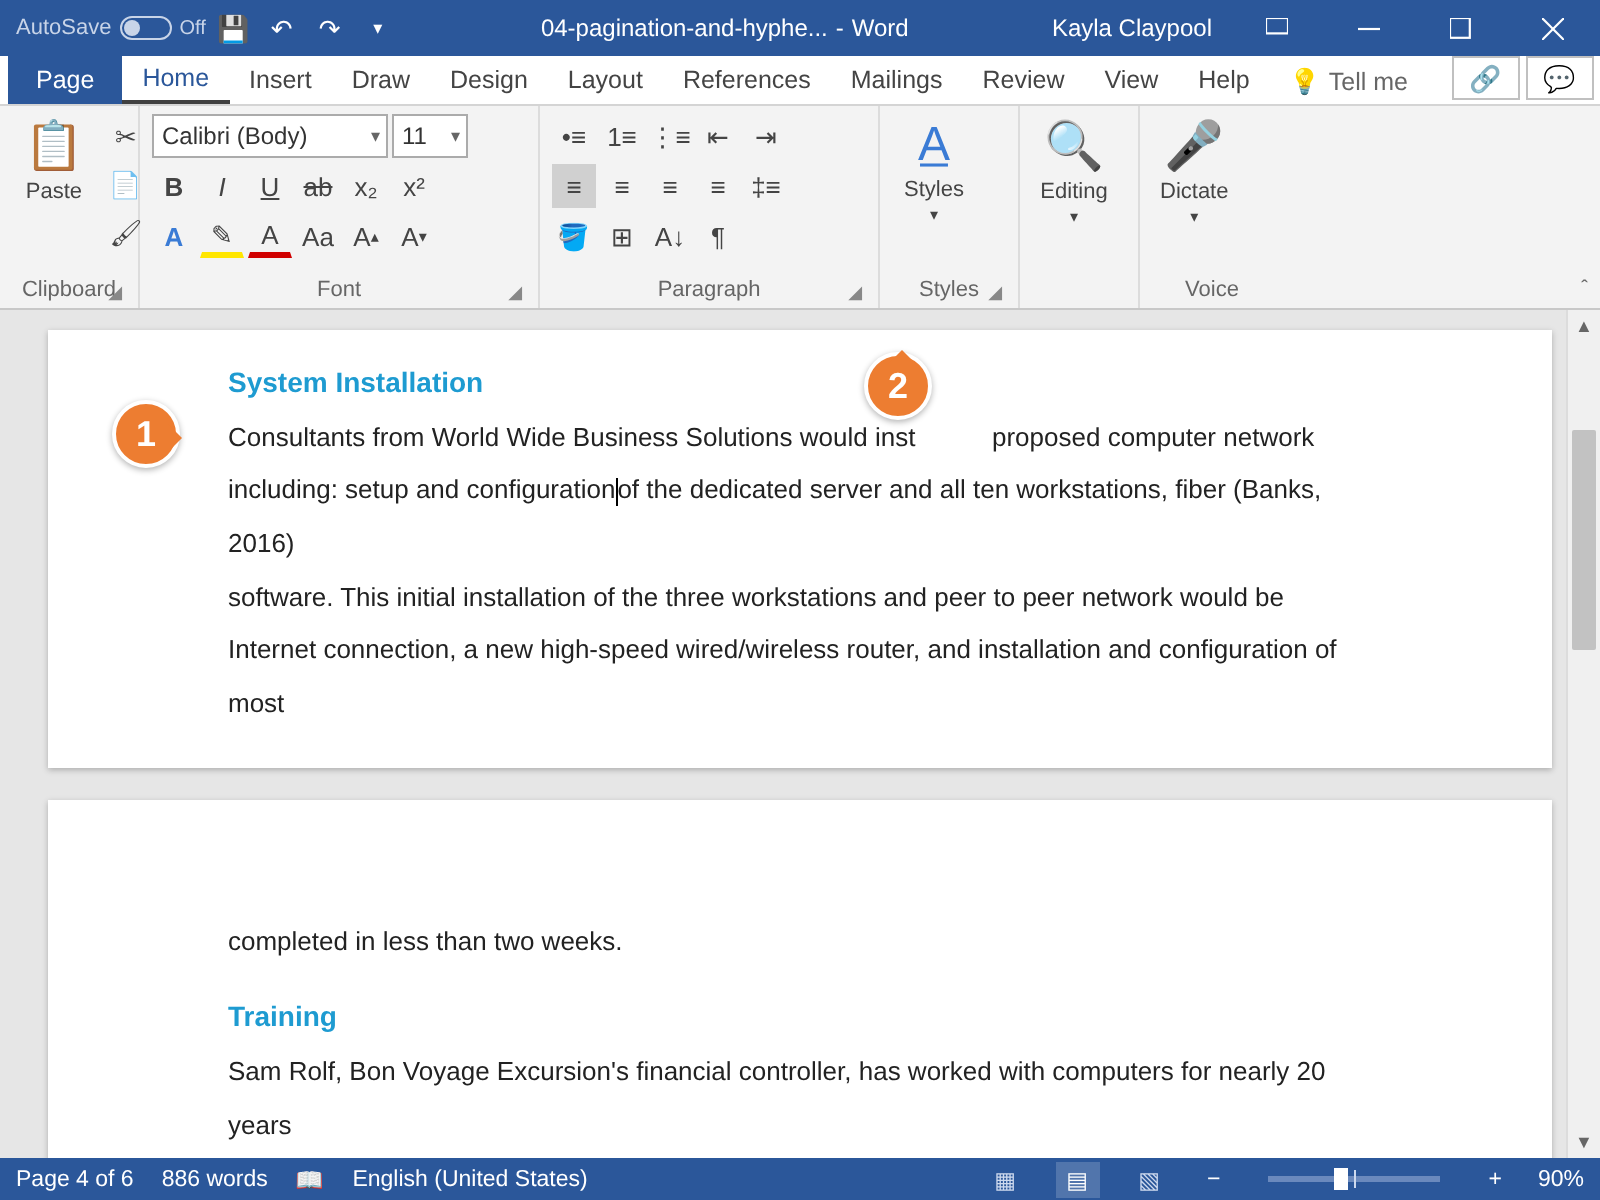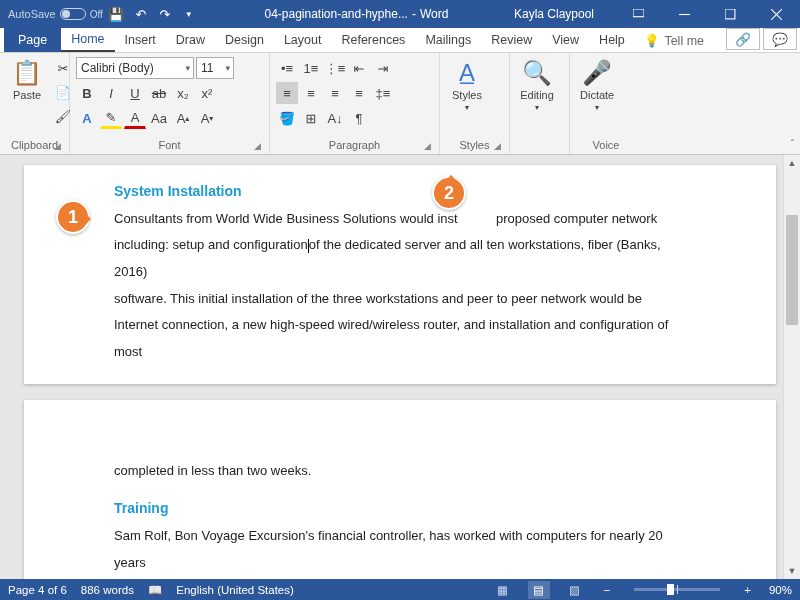--- a/index.html
+++ b/index.html
@@ -9,21 +9,21 @@
   .titlebar { height: 28px; background: #2b579a; color: #fff; display: flex; align-items: center; font-size: 12px; }
   .tb-left { display: flex; align-items: center; gap: 4px; padding-left: 8px; }
   .autosave { display: flex; align-items: center; gap: 4px; font-size: 11px; color: #c8d4e8; }
   .autosave-toggle { width: 26px; height: 12px; border: 1px solid #c8d4e8; border-radius: 6px; position: relative; display: inline-block; }
   .autosave-toggle::after { content:""; width:8px; height:8px; border-radius:50%; background:#c8d4e8; position:absolute; left:1px; top:1px; }
   .qat-icon { width: 20px; height: 20px; display: flex; align-items: center; justify-content: center; color: #fff; font-size: 13px; }
   .tb-center { flex: 1; text-align: center; display: flex; justify-content: center; align-items: center; gap: 4px; }
   .tb-right { display: flex; align-items: center; gap: 2px; padding-right: 2px; }
   .winbtn { width: 44px; height: 28px; display: flex; align-items: center; justify-content: center; color: #fff; font-size: 13px; }
   .winbtn svg { width: 11px; height: 11px; }
-  .user { margin-right: 20px; font-size: 12px; }
+  .user { margin-right: 8px; font-size: 12px; }
   
   
   .ribbon-tabs { height: 25px; background: #fff; border-bottom: 1px solid #d4d4d4; display: flex; align-items: flex-end; font-size: 12.5px; padding-left: 4px; }
   .file-tab { background: #2b579a; color: #fff; padding: 4px 14px; height: 24px; display: flex; align-items: center; }
   .rtab { padding: 4px 10px; color: #444; cursor: pointer; height: 24px; display: flex; align-items: center; }
   .rtab.active { border-bottom: 2px solid #404040; color: #2b579a; font-weight: 400; }
   .tellme { display: flex; align-items: center; gap: 4px; color: #666; padding: 4px 10px; }
   .tabs-spacer { flex: 1; }
   .share-btn { width: 34px; height: 22px; border: 1px solid #c0c0c0; margin: 0 3px 2px 0; display:flex; align-items:center; justify-content:center; color:#2b579a; font-size:13px;}
   

